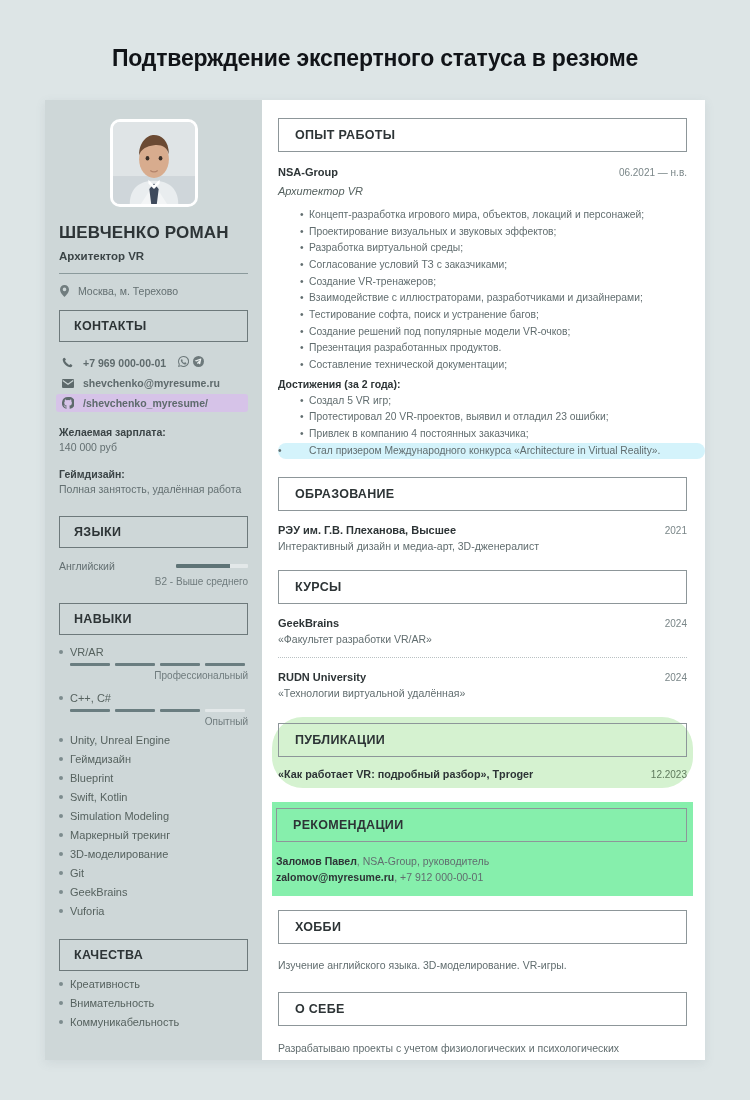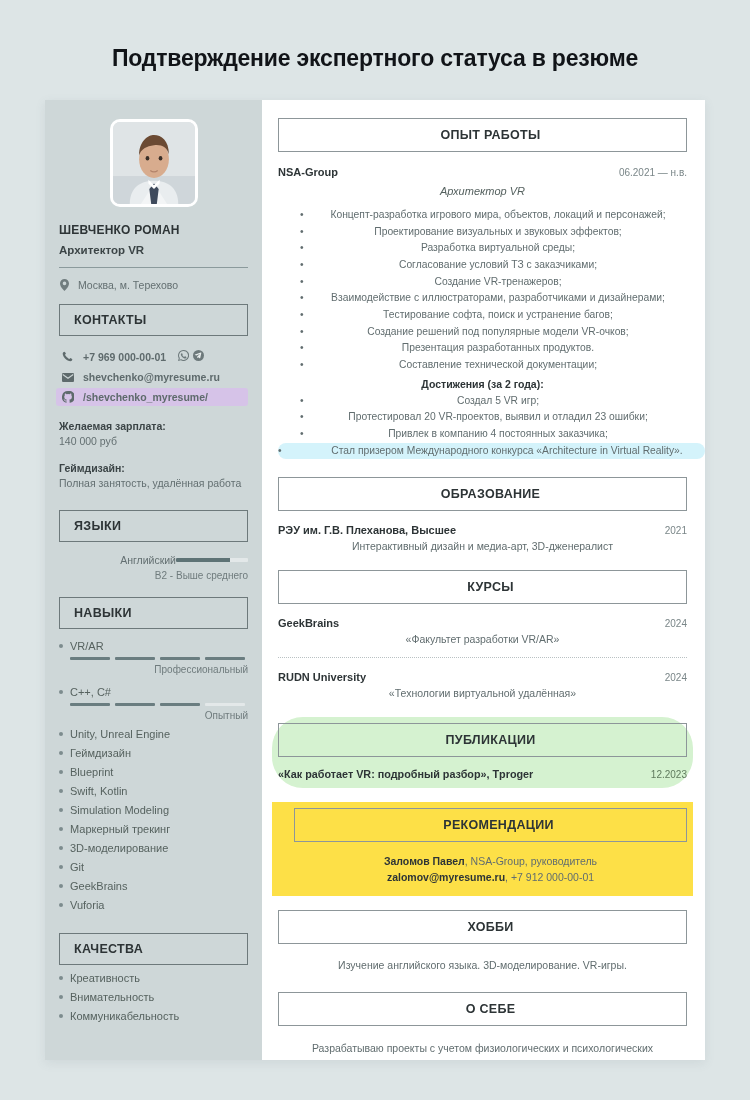--- a/index.html
+++ b/index.html
@@ -51,21 +51,21 @@
     border-radius: 10px;
     border: 3px solid #ffffff;
     overflow: hidden;
     position: relative;
     background: #d9dfe1;
   }
   .photo svg { display: block; width: 100%; height: 100%; }
 
   .person-name {
     margin-top: 16px;
-    font-size: 12px;
+    font-size: 17px;
     font-weight: bold;
     color: #2d3436;
     letter-spacing: 0.2px;
   }
   .person-role {
     margin-top: 7px;
     font-size: 11.5px;
     font-weight: bold;
     color: #3b4446;
   }
@@ -132,21 +132,21 @@
   .info-value {
     font-size: 10.5px;
     color: #636f71;
     margin-top: 2px;
     line-height: 1.35;
   }
 
   .lang-row {
     display: flex;
     align-items: center;
-    justify-content: flex-end;
+    justify-content: space-between;
     margin-top: 12px;
   }
   .lang-name { font-size: 10.5px; color: #636f71; }
   .lang-bar {
     width: 72px;
     height: 4px;
     background: #e3e8e9;
     border-radius: 1px;
     overflow: hidden;
   }
@@ -204,37 +204,36 @@
   }
 
   .kachestva-gap { margin-top: 22px; }
 
   
   .main {
     flex: 1;
     background: #ffffff;
     padding: 18px 18px 10px 16px;
     overflow: hidden;
-    text-align: center;
   }
 
   .sec {
     margin-bottom: 4px;
   }
   .sec-header {
     border: 1.3px solid #8d9699;
     padding: 9px 0 9px 16px;
     font-size: 12.5px;
     font-weight: bold;
     color: #2d3436;
     letter-spacing: 0.3px;
   }
 
   .tint-green { background: #d5f2d0; padding: 6px 6px 8px 6px; margin: 0 -6px; border-radius: 31px; }
-  .tint-yellow { background: #fde047; padding: 6px 6px 10px 22px; margin: 0 -6px; }
+  .tint-yellow { background: #86efac; padding: 6px 6px 10px 4px; margin: 0 -6px; }
 
   .job-head {
     display: flex;
     justify-content: space-between;
     align-items: baseline;
     margin-top: 14px;
   }
   .job-org { font-size: 11px; font-weight: bold; color: #2d3436; }
   .job-date { font-size: 10px; color: #7a8688; }
   .job-title {

